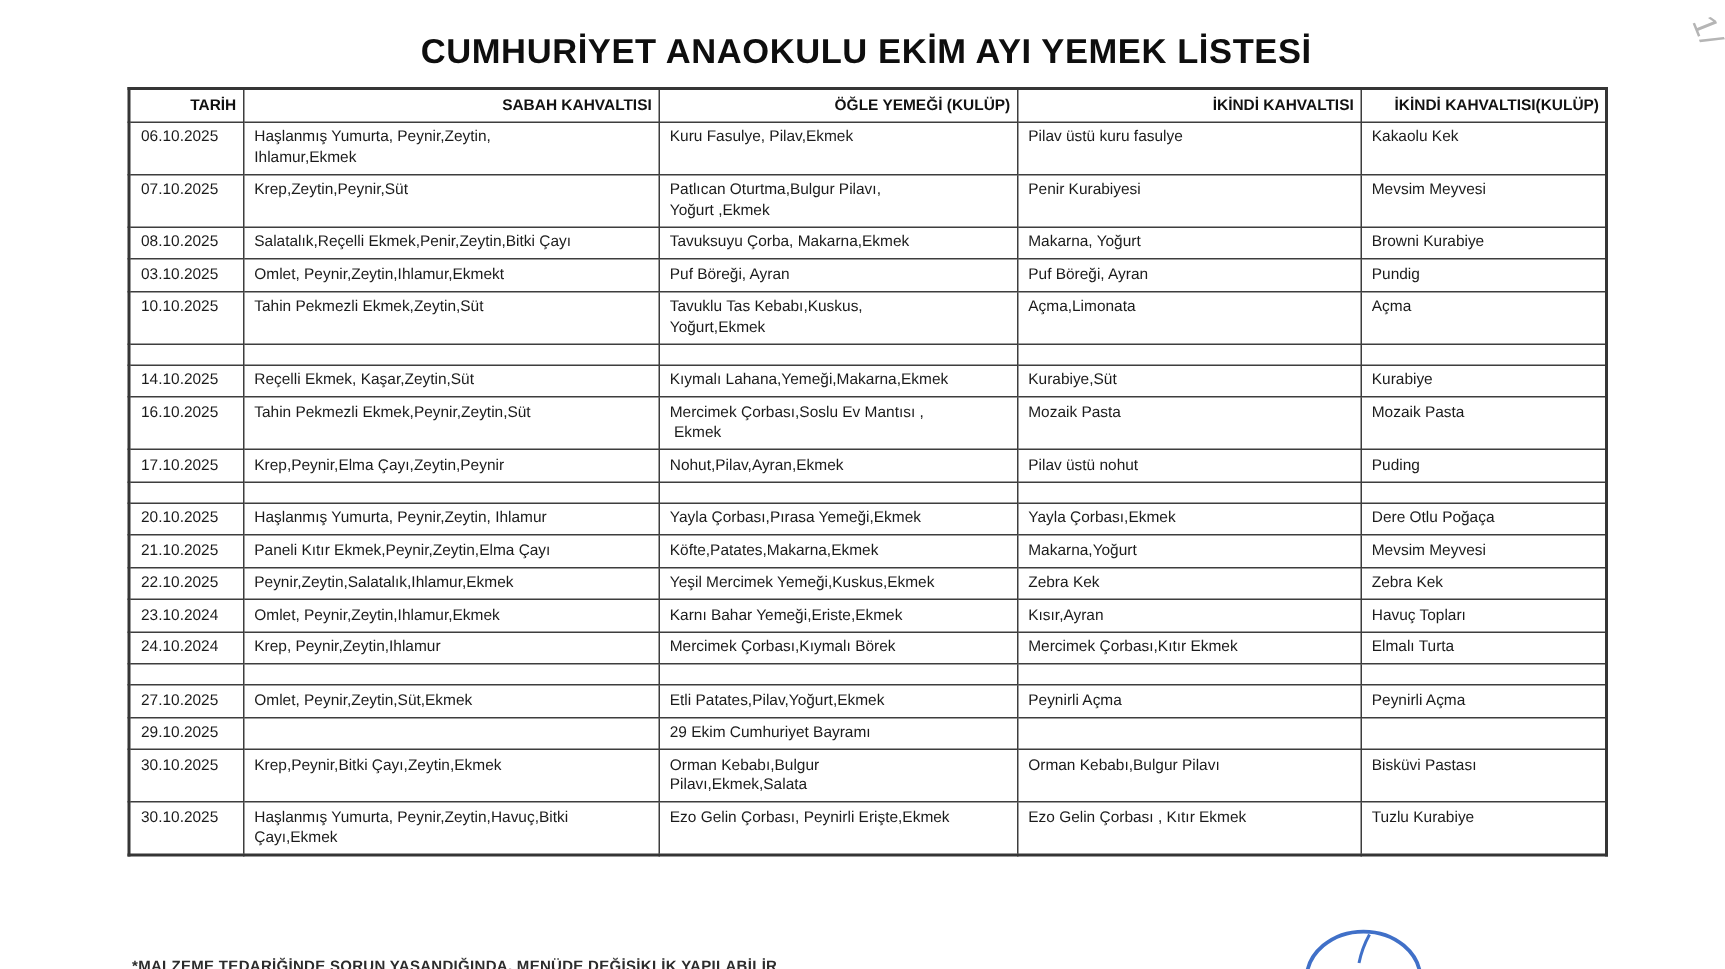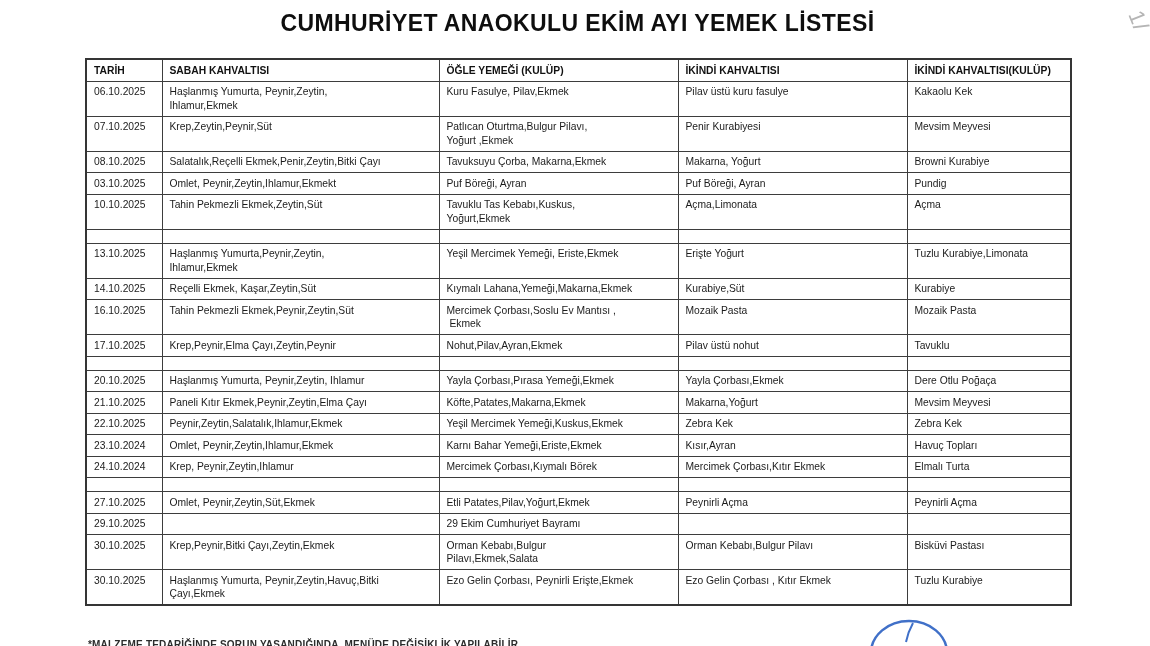--- a/index.html
+++ b/index.html
@@ -19,21 +19,21 @@
     position: absolute;
     top: 8px; right: 2px;
     color: #b5b5b5;
     font-size: 22px;
     font-weight: 400;
     transform: rotate(68deg);
     letter-spacing: 1px;
   }
   .title {
     position: absolute;
-    left: 85px; top: 10px;
+    left: 85px; top: 21px;
     width: 985px;
     margin: 0;
     text-align: center;
     font-size: 23px;
     font-weight: 700;
     color: #0e0e0e;
     letter-spacing: 0.4px;
   }
   table.meal-table {
     position: absolute;
@@ -50,20 +50,21 @@
     padding: 3.5px 4px 3.5px 7px;
     vertical-align: top;
     text-align: left;
     color: #1b1b1b;
     white-space: pre-wrap;
     overflow: hidden;
   }
   .meal-table th {
     font-weight: 700;
     color: #111111;
+    text-align: right;
   }
   .meal-table tr.spacer td {
     height: 14px;
     padding: 0;
   }
   .footnote {
     position: absolute;
     left: 88px; top: 639px;
     font-size: 10px;
     font-weight: 700;
@@ -142,48 +143,40 @@
           <td>Açma</td>
         </tr>
         <tr class="spacer">
           <td></td>
           <td></td>
           <td></td>
           <td></td>
           <td></td>
         </tr>
         <tr>
-          <td>13.10.2025</td>
-          <td>Haşlanmış Yumurta,Peynir,Zeytin,
-Ihlamur,Ekmek</td>
-          <td>Yeşil Mercimek Yemeği, Eriste,Ekmek</td>
-          <td>Erişte Yoğurt</td>
-          <td>Tuzlu Kurabiye,Limonata</td>
-        </tr>
-        <tr>
           <td>14.10.2025</td>
           <td>Reçelli Ekmek, Kaşar,Zeytin,Süt</td>
           <td>Kıymalı Lahana,Yemeği,Makarna,Ekmek</td>
           <td>Kurabiye,Süt</td>
           <td>Kurabiye</td>
         </tr>
         <tr>
           <td>16.10.2025</td>
           <td>Tahin Pekmezli Ekmek,Peynir,Zeytin,Süt</td>
           <td>Mercimek Çorbası,Soslu Ev Mantısı ,
  Ekmek</td>
           <td>Mozaik Pasta</td>
           <td>Mozaik Pasta</td>
         </tr>
         <tr>
           <td>17.10.2025</td>
           <td>Krep,Peynir,Elma Çayı,Zeytin,Peynir</td>
           <td>Nohut,Pilav,Ayran,Ekmek</td>
           <td>Pilav üstü nohut</td>
-          <td>Tavuklu</td>
+          <td>Puding</td>
         </tr>
         <tr class="spacer">
           <td></td>
           <td></td>
           <td></td>
           <td></td>
           <td></td>
         </tr>
         <tr>
           <td>20.10.2025</td>

